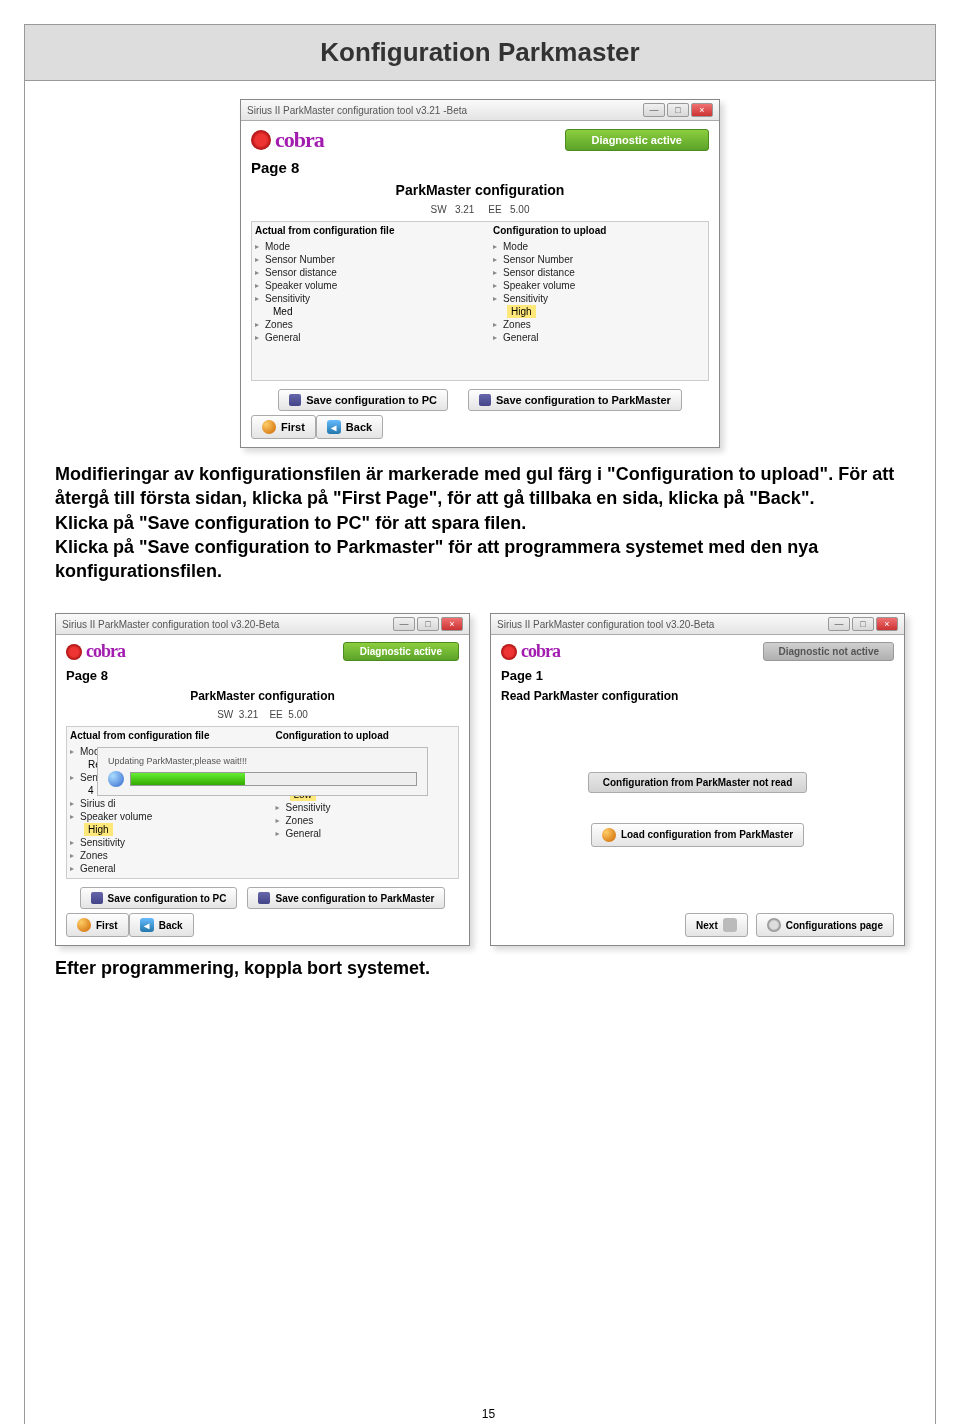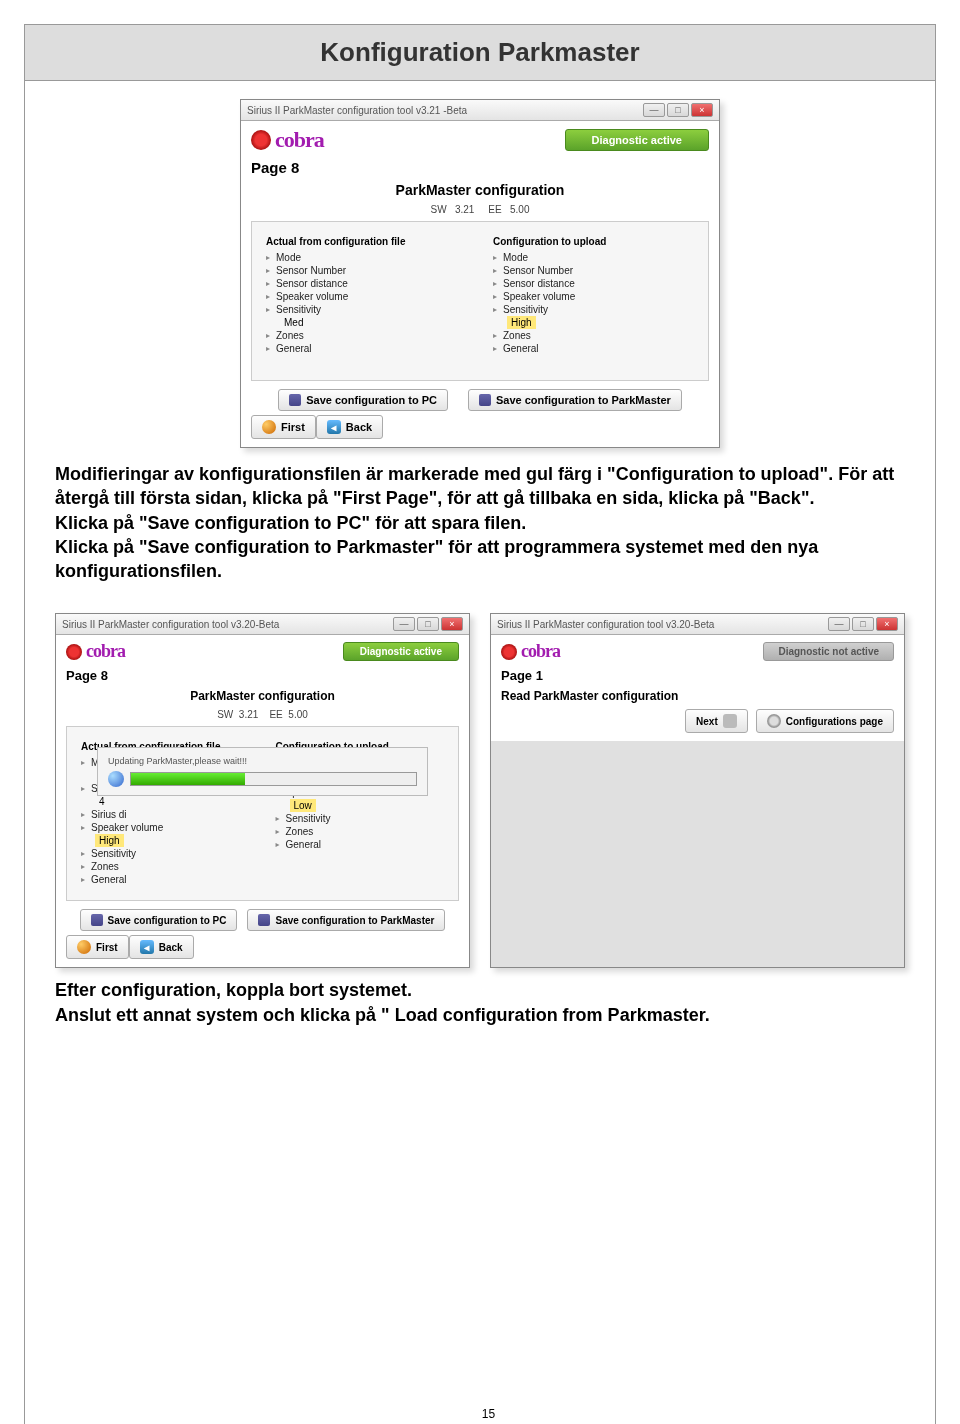--- a/index.html
+++ b/index.html
@@ -16,21 +16,21 @@
   .winbtn.close { background: linear-gradient(#f07070,#c33); color:#fff; }
   .app-body { background: #fff; padding: 6px 10px 8px 10px; }
   .brand-row { display: flex; justify-content: space-between; align-items: center; margin-bottom: 6px; }
   .cobra { font-size: 22px; font-weight: bold; color: #a21caf; font-family: Georgia, serif; letter-spacing: -1px; display:flex; align-items:center; gap:4px; }
   .cobra-icon { width: 20px; height: 20px; background: radial-gradient(circle, #e33 40%, #a11 70%); border-radius: 50%; }
   .diag-pill { background: linear-gradient(#8cce3e,#5ba32a); color: #fff; padding: 4px 26px; border-radius: 3px; font-weight: bold; border: 1px solid #4a8a1e; }
   .diag-pill.inactive { background: linear-gradient(#d0d0d0,#b0b0b0); color:#555; border-color:#999; }
   .page-label { font-size: 15px; font-weight: bold; margin: 4px 0 6px 0; }
   .section-title { text-align: center; font-weight: bold; font-size: 14px; margin: 4px 0 6px 0; }
   .sw-row { text-align:center; font-size:10px; color:#444; margin-bottom:6px; }
-  .cfg-panel { background: #f6f6f6; border: 1px solid #ccc; padding: 14px; min-height: 160px; display:flex; gap:26px; position:relative; }
+  .cfg-panel { background: #f6f6f6; border: 1px solid #ccc; padding: 3px; min-height: 160px; display:flex; gap:26px; position:relative; }
   .cfg-col { flex: 1; font-size: 10px; }
   .cfg-col-head { font-weight: bold; margin-bottom: 4px; font-size: 10px; }
   .tree-item { padding: 1px 0 1px 10px; color:#222; position:relative; }
   .tree-item::before { content:"▸"; position:absolute; left:0; font-size:8px; color:#888; top:2px; }
   .tree-sub { margin-left: 14px; padding:1px 4px; }
   .tree-sub.hl { background:#ffe87a; display:inline-block; }
   .btn-row { display:flex; justify-content:center; gap:20px; margin:8px 0 4px 0; }
   .app-btn { background: linear-gradient(#fefefe,#e4e4e4); border:1px solid #aaa; border-radius:3px; padding:4px 10px; font-size:11px; font-weight:bold; display:flex; align-items:center; gap:5px; }
   .nav-row { display:flex; margin-top:4px; }
   .icon-save { display:inline-block; width:12px; height:12px; background:linear-gradient(#66a,#448); border-radius:2px; }
@@ -229,34 +229,40 @@
         <div class="app-body">
           <div class="brand-row">
             <div class="cobra" style="font-size:18px">
               <span class="cobra-icon" style="width:16px;height:16px"></span>
               <span>cobra</span>
             </div>
             <div class="diag-pill inactive" style="font-size:10px;padding:3px 14px">Diagnostic not active</div>
           </div>
           <div class="page-label" style="font-size:13px">Page 1</div>
           <div class="section-title" style="font-size:12px;text-align:left">Read ParkMaster configuration</div>
+          <div class="mid-content">
+            <div class="status-pill">Configuration from ParkMaster not read</div>
+            <div class="app-btn" style="font-size:10px">
+              <span class="icon-orb"></span>
+              <span>Load configuration from ParkMaster</span>
+            </div>
+          </div>
           <div class="nav-right">
             <div class="app-btn" style="font-size:10px">
               <span>Next</span>
               <span class="icon-grey"></span>
             </div>
             <div class="app-btn" style="font-size:10px">
               <span class="icon-gear"></span>
               <span>Configurations page</span>
             </div>
           </div>
         </div>
       </div>
     </div>
 
     <div class="body-text" style="margin-top:4px">
-      <div>Efter configuration, koppla bort systemet.</div>
-      <div>Anslut ett annat system och klicka på " Load configuration from Parkmaster.</div>
+      <div>Efter programmering, koppla bort systemet.</div>
     </div>
 
   </div>
   <div class="footer-num">15</div>
 </div>
 
 </body></html>

